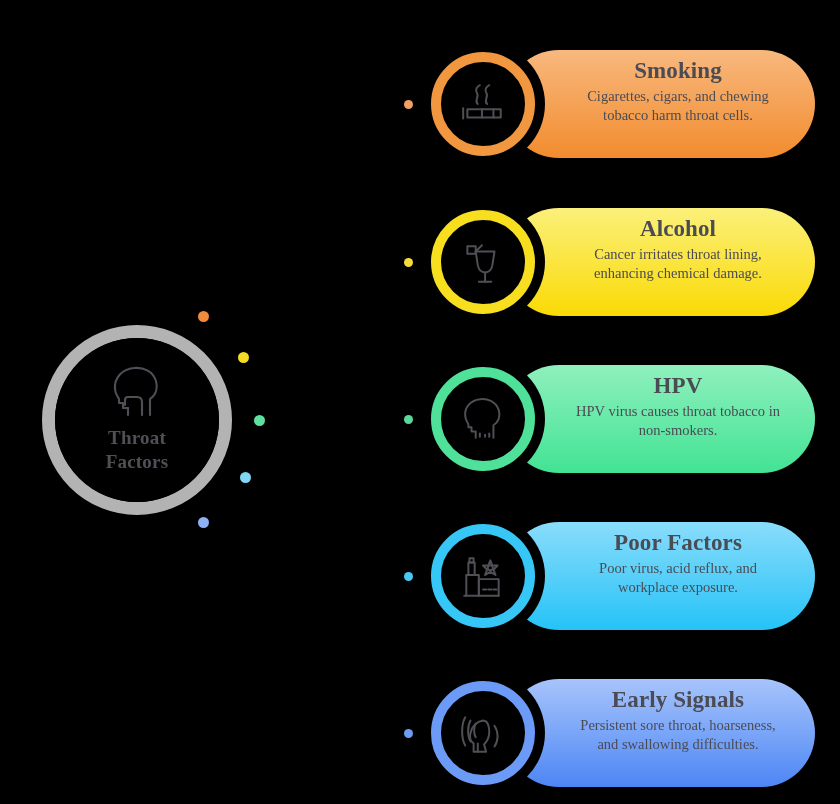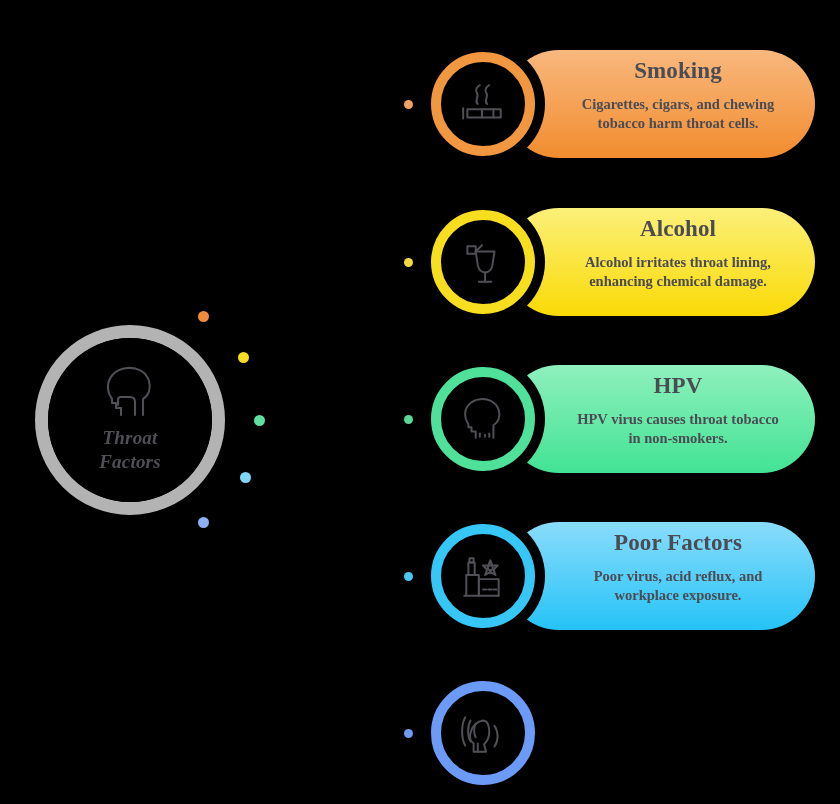--- a/index.html
+++ b/index.html
@@ -21,25 +21,24 @@
     position: absolute;
     left: 0; top: 0;
     width: 840px;
     height: 804px;
     background: #000000;
   }
 
   
   #hub {
     position: absolute;
-    left: 35px;
+    left: 42px;
     top: 325px;
     width: 190px;
     height: 190px;
-    font-style: italic;
   }
   #hub .hub-ring {
     position: absolute;
     left: 0; top: 0;
     width: 190px;
     height: 190px;
     box-sizing: border-box;
     border-radius: 50%;
     border: 13px solid #b3b3b3;
     background: #000000;
@@ -115,23 +114,23 @@
     font-size: 23px;
     font-weight: bold;
     line-height: 1.1;
     margin: 0 0 4px 0;
     letter-spacing: 0.1px;
     white-space: nowrap;
   }
   .card-desc {
     color: #4b4b53;
     font-size: 14.5px;
-    font-weight: bold;
+    font-weight: normal;
     line-height: 1.32;
-    margin: 12px;
+    margin: 4px;
   }
 
   
   .badge {
     position: absolute;
     width: 104px;
     height: 104px;
     border-radius: 50%;
     box-sizing: border-box;
     border-width: 10px;
@@ -211,21 +210,21 @@
     </g>
             </svg>
           </span>
         </div>
       </div>
       <div class="row" style="top: 208px;">
         <div class="lead-dot" style="left: 404px; top: 50px; background: rgb(244, 221, 58);"></div>
         <div class="card" style="background: linear-gradient(rgb(251, 240, 122) 0%, rgb(250, 218, 5) 100%);">
           <div class="card-text">
             <div class="card-title">Alcohol</div>
-            <div class="card-desc">Alcohol irritates throat lining, enhancing chemical damage.</div>
+            <div class="card-desc">Cancer irritates throat lining, enhancing chemical damage.</div>
           </div>
         </div>
         <div class="notch" style="left: 421px; top: -8px;"></div>
         <div class="badge" style="left: 431px; top: 2px; border-color: rgb(247, 222, 30);">
           <span style="display: block; width: 48px; height: 48px;">
             <svg viewBox="0 0 46 46" fill="none" stroke="#4f4f56" stroke-width="1.9" stroke-linecap="round" stroke-linejoin="round">
               <g id="ic-wine-glass-icon">
       <path d="M16 13 H34 L32 26 C31 31 28 33 25 33 C22 33 19 31 18 26 Z"></path>
       <path d="M25 33 V42"></path>
       <path d="M19 42 H31"></path>
@@ -279,20 +278,26 @@
       <path d="M23 36 H26 M28 36 H31 M33 36 H36"></path>
       <path d="M30 8 L32 13 L37 13 L33 17 L35 22 L30 19 L25 22 L27 17 L23 13 L28 13 Z"></path>
       <circle cx="30" cy="15" r="2.4"></circle>
     </g>
             </svg>
           </span>
         </div>
       </div>
       <div class="row" style="top: 679px;">
         <div class="lead-dot" style="left: 404px; top: 50px; background: rgb(111, 155, 242);"></div>
+        <div class="card" style="background: linear-gradient(rgb(167, 196, 251) 0%, rgb(77, 134, 245) 100%);">
+          <div class="card-text">
+            <div class="card-title">Early Signals</div>
+            <div class="card-desc">Persistent sore throat, hoarseness, and swallowing difficulties.</div>
+          </div>
+        </div>
         <div class="notch" style="left: 421px; top: -8px;"></div>
         <div class="badge" style="left: 431px; top: 2px; border-color: rgb(107, 155, 247);">
           <span style="display: block; width: 48px; height: 48px;">
             <svg viewBox="0 0 46 46" fill="none" stroke="#4f4f56" stroke-width="1.9" stroke-linecap="round" stroke-linejoin="round">
               <g id="ic-sore-throat-icon">
       <path d="M26 12 C28 14 29 18 29 22 C29 27 27 31 24 34 L26 41 L14 41 L14 33 C11 31 10 27 11 23 C12 17 17 12 23 11 Z"></path>
       <path d="M18 41 V33"></path>
       <path d="M6 8 C2 15 2 28 6 35"></path>
       <path d="M11 11 C8 16 8 26 11 31"></path>
       <path d="M16 14 C14 18 14 24 16 27"></path>

